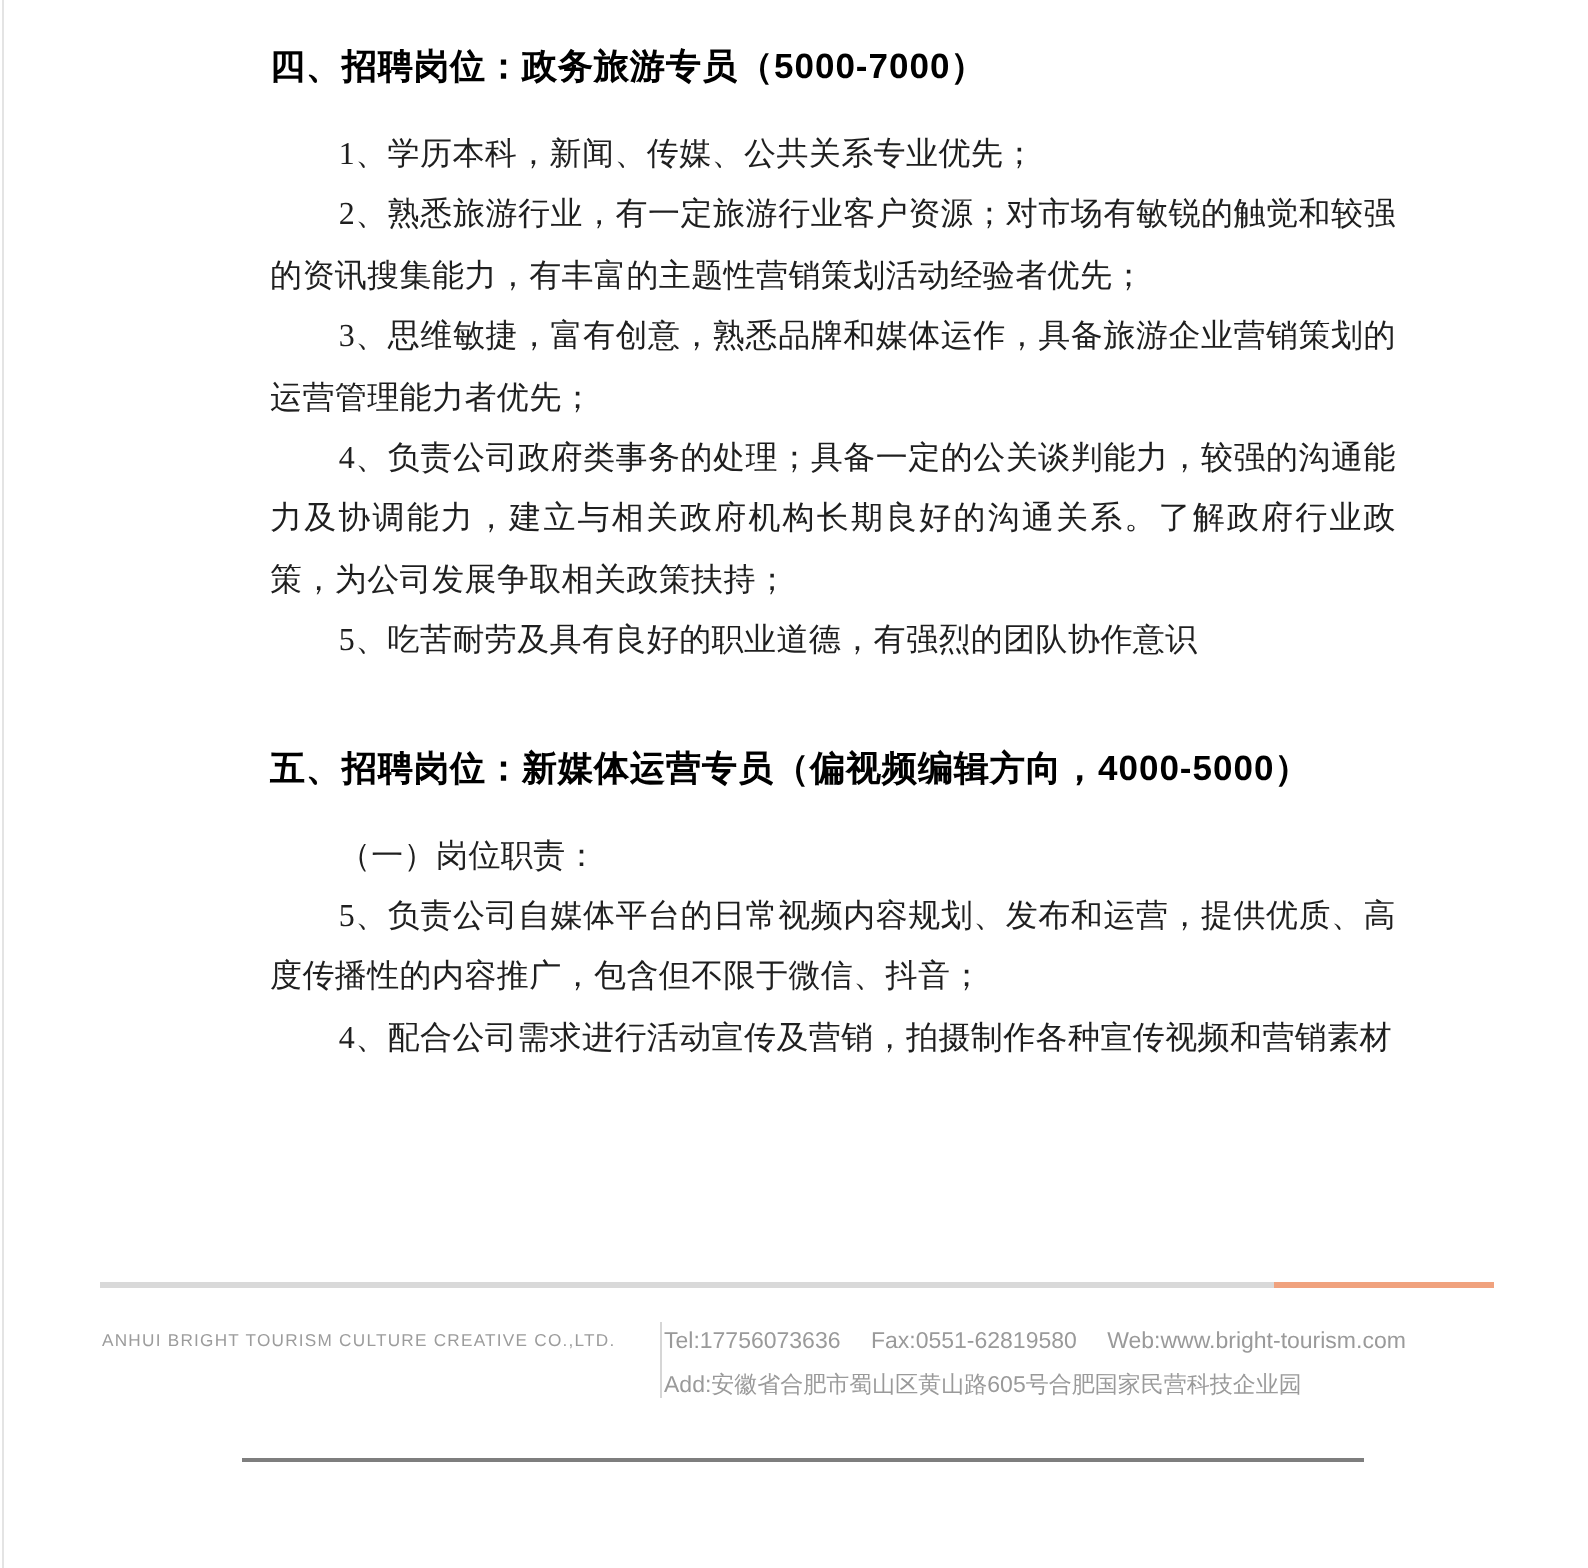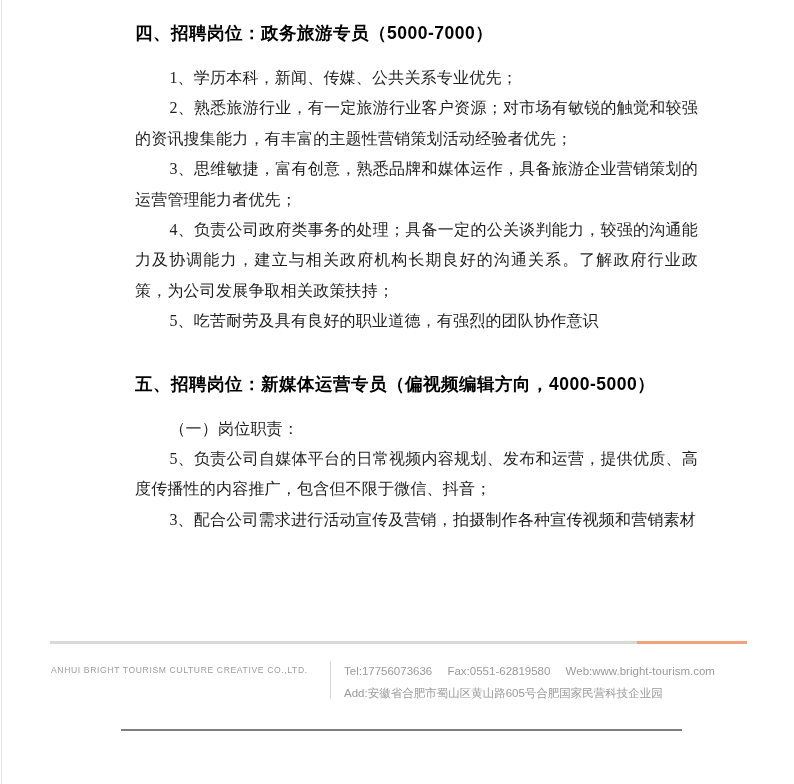--- a/index.html
+++ b/index.html
@@ -63,21 +63,21 @@
     margin-top: 4px;
     line-height: 10px;
     text-align: right;
   }
   .footer-vsep {
     position: absolute; left: 330px; top: 661px;
     width: 1px; height: 38px;
     background: #d6d6d6;
   }
   .contact-block {
-    position: absolute; left: 344px; top: 660px;
+    position: absolute; left: 332px; top: 660px;
     font-family: "Liberation Sans", sans-serif;
     font-size: 11.5px;
     color: #9a9a9a;
     line-height: 22px;
   }
   .contact-line span { margin-right: 12px; }
   .contact-line span:last-child { margin-right: 0; }
   .page-bottom-border {
     position: absolute; left: 121px; top: 729px;
     width: 561px; height: 2px;
@@ -96,21 +96,21 @@
     <p>2、熟悉旅游行业，有一定旅游行业客户资源；对市场有敏锐的触觉和较强的资讯搜集能力，有丰富的主题性营销策划活动经验者优先；</p>
     <p>3、思维敏捷，富有创意，熟悉品牌和媒体运作，具备旅游企业营销策划的运营管理能力者优先；</p>
     <p>4、负责公司政府类事务的处理；具备一定的公关谈判能力，较强的沟通能力及协调能力，建立与相关政府机构长期良好的沟通关系。了解政府行业政策，为公司发展争取相关政策扶持；</p>
     <p>5、吃苦耐劳及具有良好的职业道德，有强烈的团队协作意识</p>
   </section>
 
   <section>
     <h2>五、招聘岗位：新媒体运营专员（偏视频编辑方向，4000-5000）</h2>
     <p>（一）岗位职责：</p>
     <p>5、负责公司自媒体平台的日常视频内容规划、发布和运营，提供优质、高度传播性的内容推广，包含但不限于微信、抖音；</p>
-    <p>3、配合公司需求进行活动宣传及营销，拍摄制作各种宣传视频和营销素材</p>
+    <p>4、配合公司需求进行活动宣传及营销，拍摄制作各种宣传视频和营销素材</p>
   </section>
 </main>
 
 <footer>
   <div class="footer-divider">
     <span class="seg-gray"></span>
     <span class="seg-orange"></span>
   </div>
 
   <div class="company-block">

